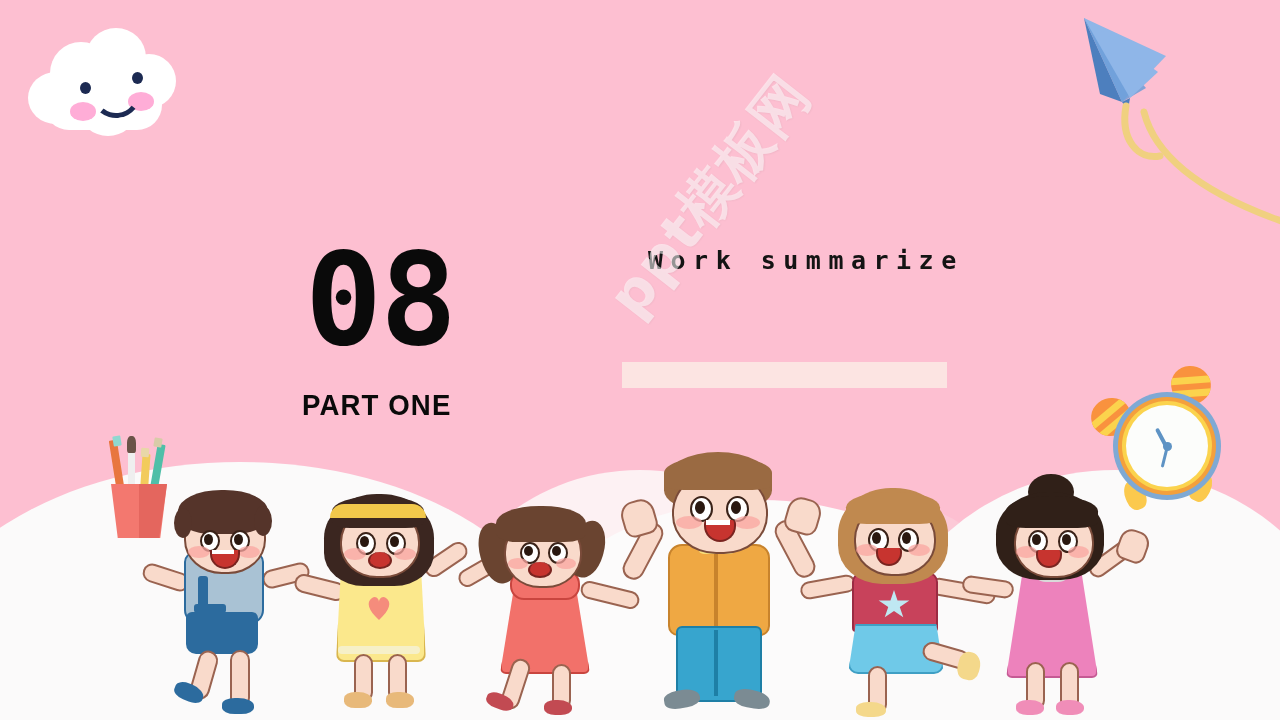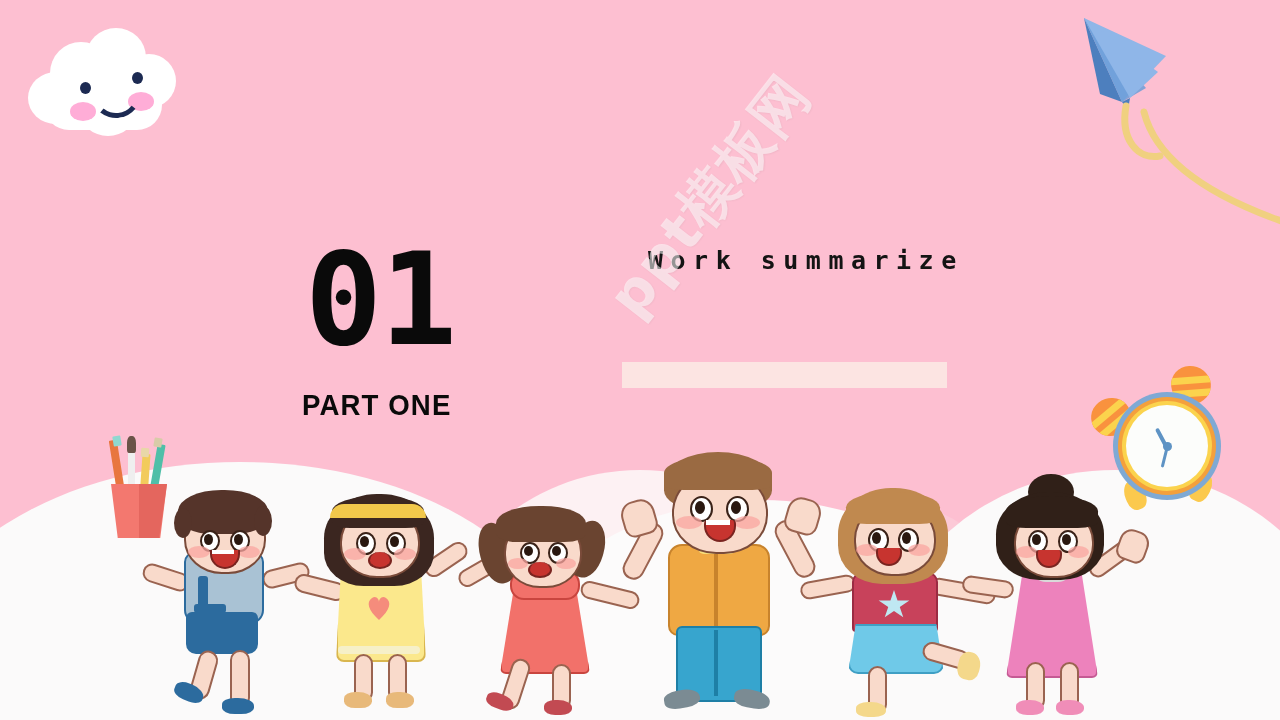--- a/index.html
+++ b/index.html
@@ -336,21 +336,21 @@
     <div class="hair" style="left:28px;top:16px;width:92px;height:32px;background:#302018;border-radius:48% 48% 22% 22%;"></div>
     <div class="eye" style="left:50px;top:50px;width:16px;height:19px;"></div>
     <div class="eye" style="left:80px;top:50px;width:16px;height:19px;"></div>
     <div class="pupil" style="left:54px;top:54px;width:9px;height:11px;"></div>
     <div class="pupil" style="left:84px;top:54px;width:9px;height:11px;"></div>
     <div class="blush" style="left:38px;top:66px;width:21px;height:12px;"></div>
     <div class="blush" style="left:90px;top:66px;width:21px;height:12px;"></div>
     <div class="mouth" style="left:58px;top:70px;width:22px;height:16px;border-radius:10px 10px 40px 40px;"></div>
   </div>
 
-  <div class="num-01">01</div>
+  <div class="num-01">08</div>
   <div class="part-one">PART ONE</div>
 
   <div class="work-sum">Work summarize</div>
 
   <div class="watermark">ppt模板网</div>
 
   <div class="cn-underline"></div>
 
 </div>
 

